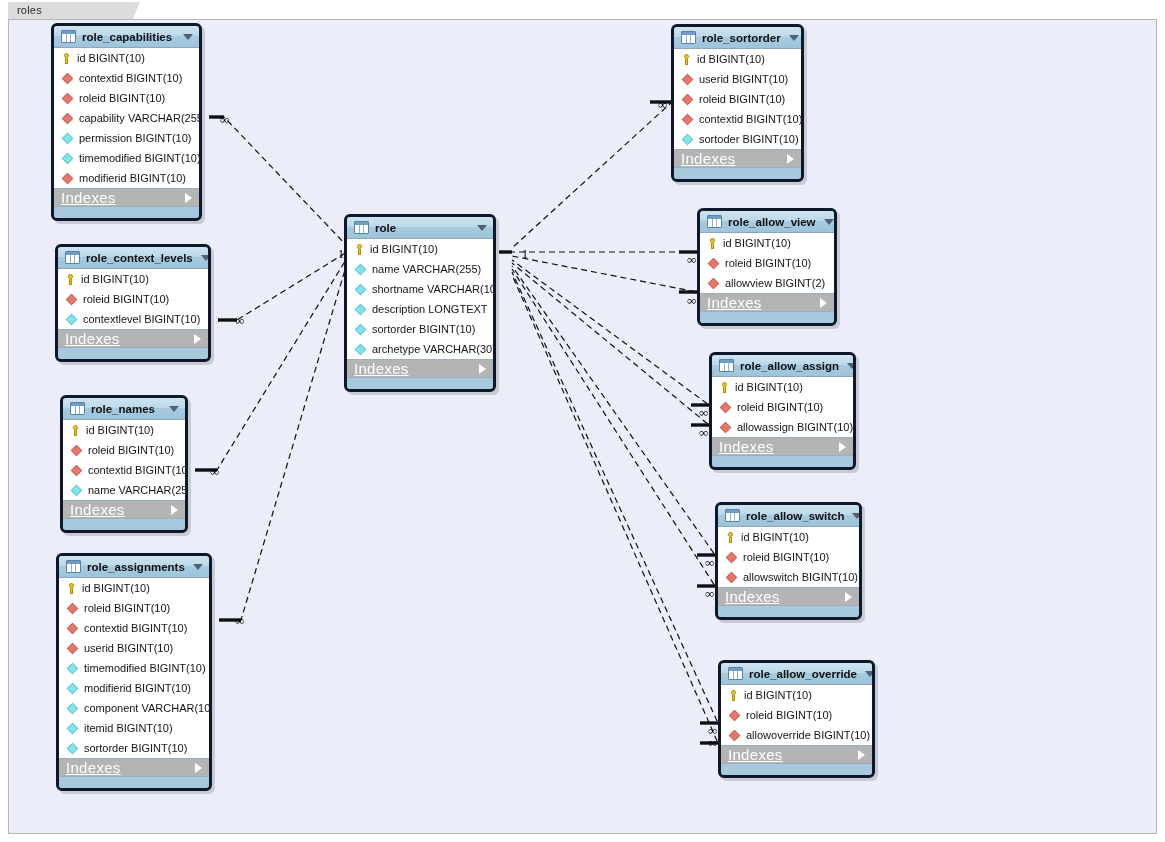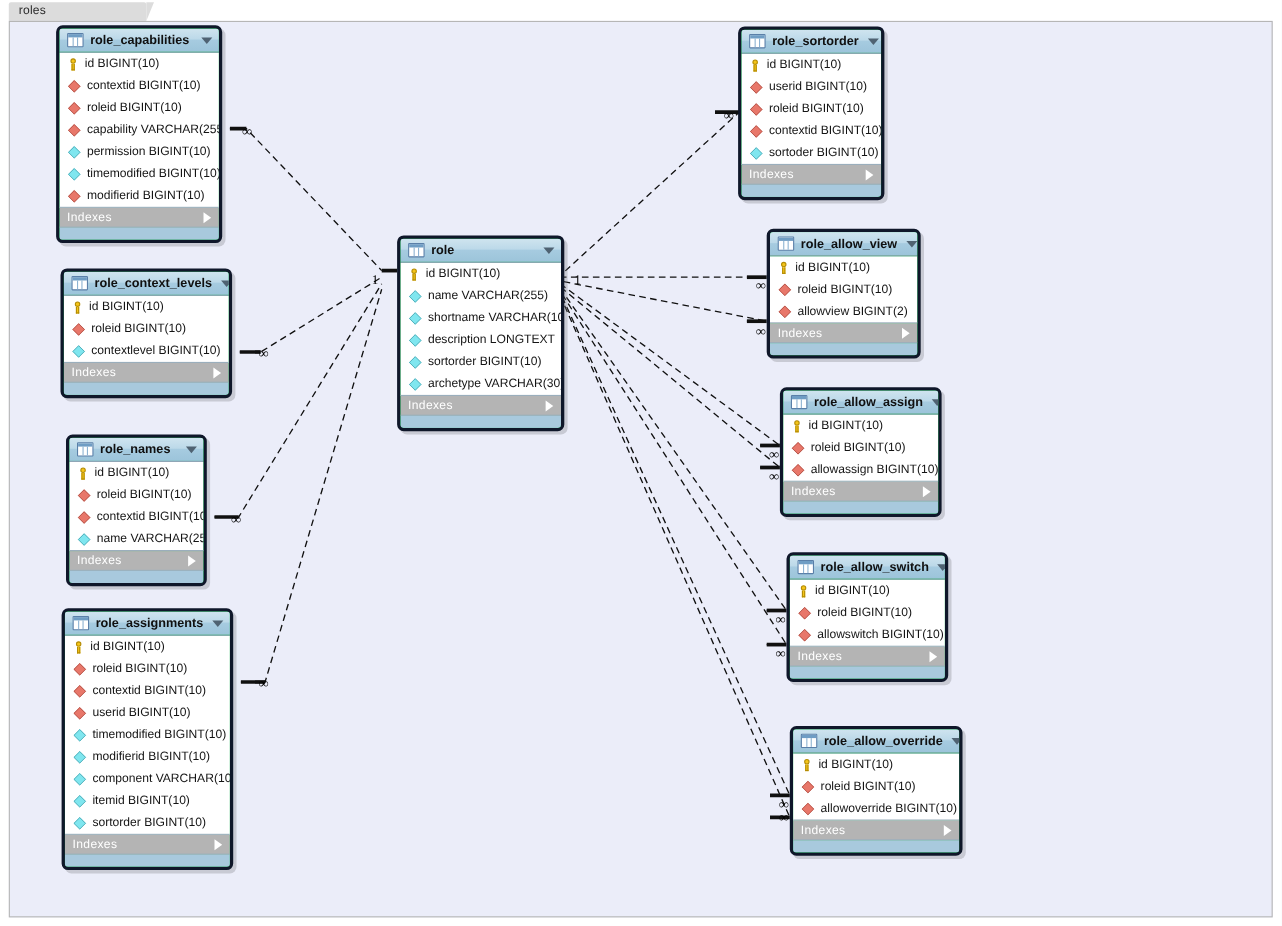--- a/index.html
+++ b/index.html
@@ -170,24 +170,25 @@
   .fico.col { background: #7fe6ef; border: 1px solid #3e9aa6; }
   .tbl-idx {
     height: 17px;
     background: #b4b4b4;
     display: flex;
     align-items: center;
     padding: 0 7px 0 7px;
     border-bottom: 1px solid #9aaebc;
   }
   .idx-label {
-    font-size: 11px;
+    font-size: 15px;
     color: #ffffff;
     flex: 1 1 auto;
     letter-spacing: 0.3px;
+    text-decoration: underline;
   }
   .idx-caret {
     width: 0; height: 0;
     border-top: 5px solid transparent;
     border-bottom: 5px solid transparent;
     border-left: 7px solid #ffffff;
   }
   .tbl-foot { height: 11px; background: #a8c9dd; }
 
   .card {
@@ -392,21 +393,21 @@
                 <span>sortorder BIGINT(10)</span>
               </div>
             </div>
             <div class="tbl-idx">
               <span class="idx-label">Indexes</span>
               <span class="idx-caret"></span>
             </div>
             <div class="tbl-foot"></div>
           </div>
         </div>
-        <div class="tbl" style="left: 352px; top: 194px; width: 152px;">
+        <div class="tbl" style="left: 335px; top: 194px; width: 152px;">
           <div class="tbl-shadow"></div>
           <div class="tbl-body">
             <div class="tbl-hd">
               <span class="tbl-ico"></span>
               <span class="tbl-name">role</span>
               <span class="tbl-caret"></span>
             </div>
             <div class="tbl-fields">
               <div class="fld">
                 <span class="fico pk"></span>

